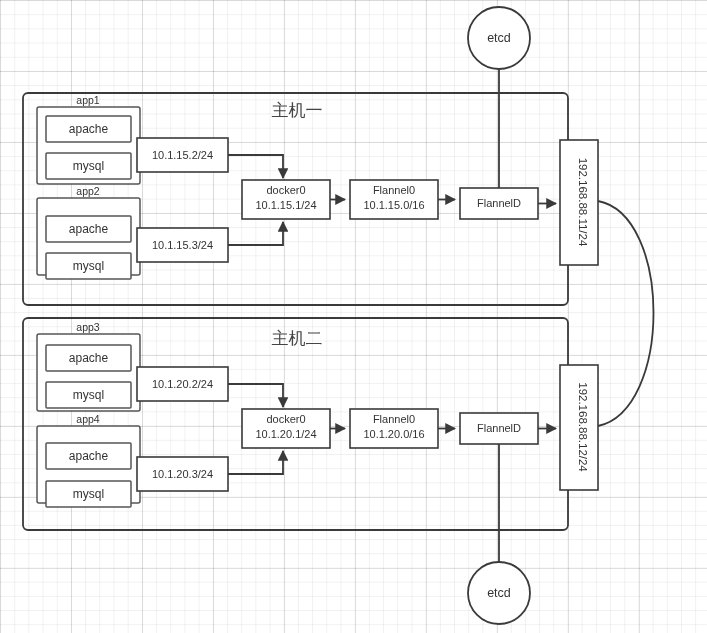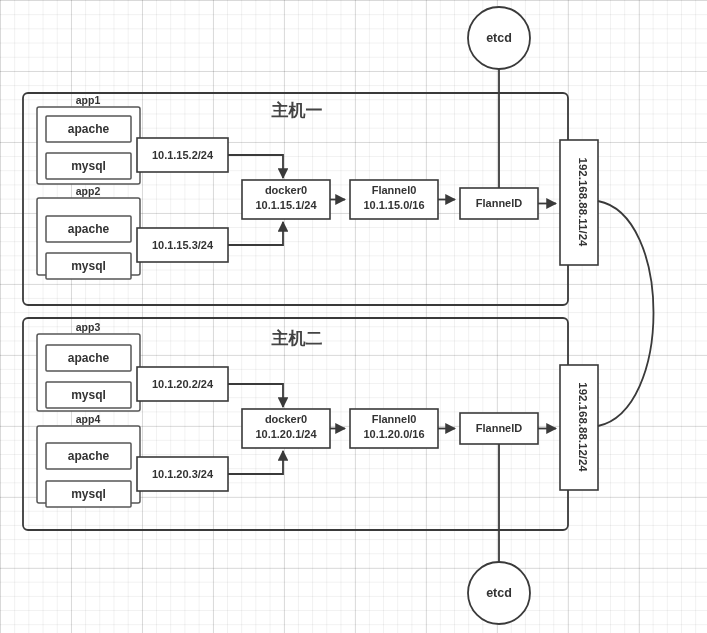--- a/index.html
+++ b/index.html
@@ -20,21 +20,20 @@
       linear-gradient(to right, rgba(0,0,0,0.055) 1px, transparent 1px),
       linear-gradient(to bottom, rgba(0,0,0,0.055) 1px, transparent 1px),
       linear-gradient(to right, rgba(0,0,0,0.10) 1px, transparent 1px),
       linear-gradient(to bottom, rgba(0,0,0,0.10) 1px, transparent 1px);
     background-size:
       14.2px 14.2px,
       14.2px 14.2px,
       71px 71px,
       71px 71px;
     background-position: 0 0, 0 0, 0 0, 0 0;
-    font-weight: bold;
   }
   svg#diagram {
     position: absolute;
     left: 0;
     top: 0;
     width: 707px;
     height: 633px;
   }
   .node-rect {
     fill: #ffffff;

